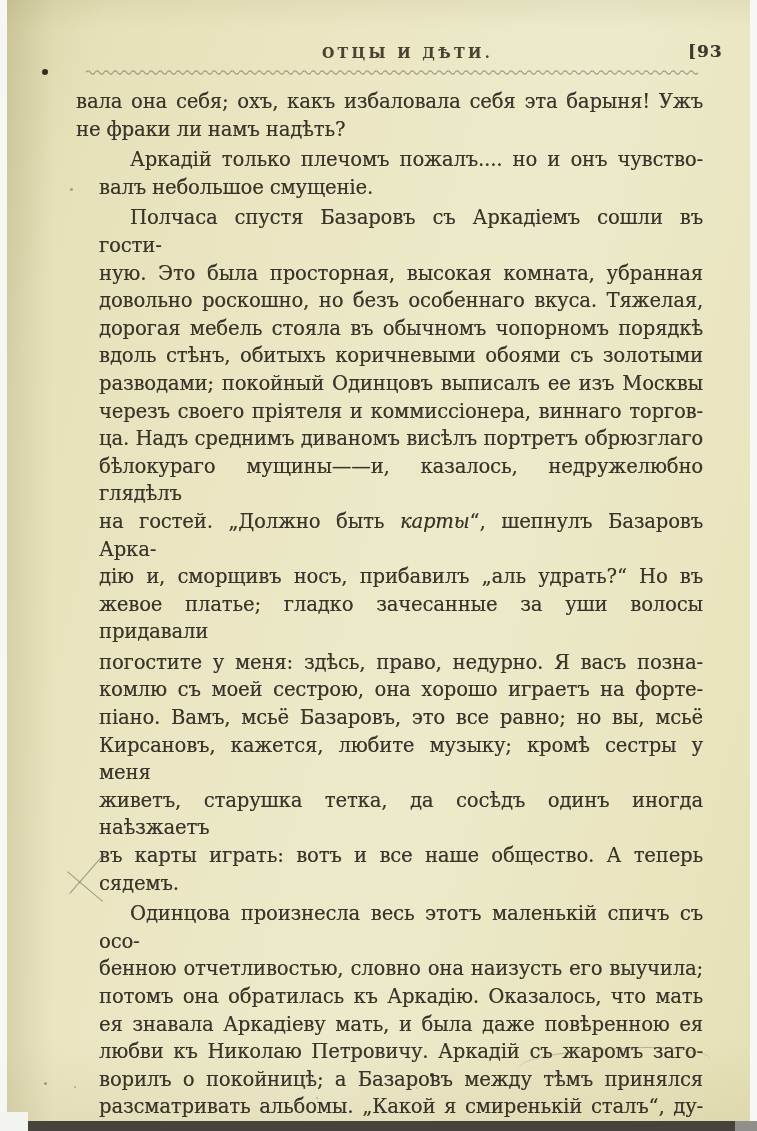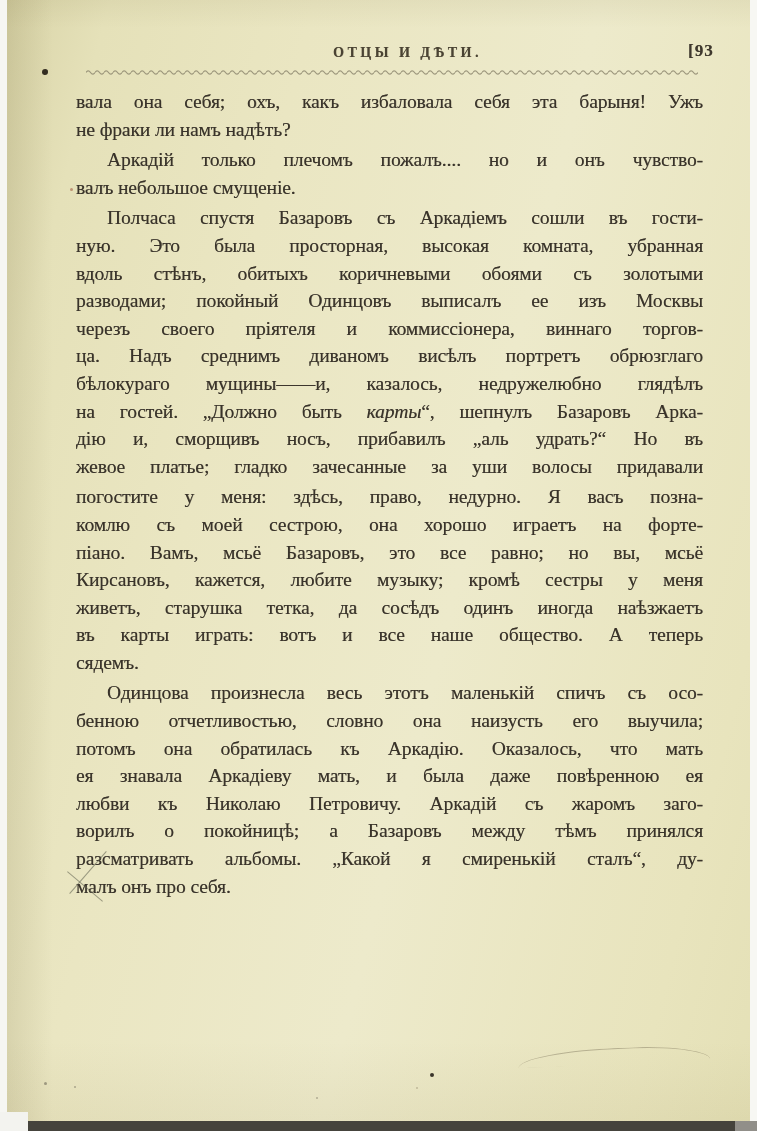--- a/index.html
+++ b/index.html
@@ -1,18 +1,18 @@
 <!DOCTYPE html>
 <html><head>
 <meta charset="utf-8">
 <style>
   html,body{margin:0;padding:0;}
   body{width:757px;height:1131px;overflow:hidden;background:#f5f5f1;
        font-family:"DejaVu Serif","Liberation Serif",serif;}
-  .scan{position:relative;width:757px;height:1131px;overflow:hidden;background:#c4b5fd;font-family:Liberation Serif, serif;}
+  .scan{position:relative;width:757px;height:1131px;overflow:hidden;background:#c4b5fd;}
 
   
   .paper{position:absolute;left:7px;top:0;width:744px;height:1131px;
          background:linear-gradient(104deg,#d9d4a8 0%,#e5e1b9 10%,#eae6c2 30%,#edeacb 58%,#e8e4bd 88%,#e4e0b6 100%);}
   .paper-vignette{position:absolute;left:7px;top:0;width:744px;height:1131px;
          background:
            linear-gradient(to right, rgba(110,100,55,0.14), rgba(110,100,55,0) 46px),
            linear-gradient(to bottom, rgba(120,110,60,0.08), rgba(120,110,60,0) 28px),
            linear-gradient(to top, rgba(150,135,80,0.10), rgba(150,135,80,0) 90px);}
 
@@ -29,21 +29,21 @@
       text-shadow:0.3px 0.3px 0.3px rgba(74,67,51,0.5);}
   .page-number{position:absolute;top:41px;left:688px;font-size:17px;font-weight:bold;
       letter-spacing:1px;color:#3e382d;text-shadow:0.3px 0.3px 0.3px rgba(62,56,45,0.5);}
   .wavy-rule{position:absolute;left:86px;top:68px;}
 
   
   .text-block{position:absolute;left:76px;top:88px;width:627px;
       font-size:19.5px;line-height:27.6px;letter-spacing:-0.1px;color:#39332a;
       text-shadow:0.3px 0.3px 0.45px rgba(57,51,42,0.55);}
   .para{margin:0;}
-  .para + .para{margin-top:3px;}
+  .para + .para{margin-top:3px;margin-left:23px;}
   .line{text-align:justify;text-align-last:justify;white-space:normal;}
   .line.end{text-align-last:left;}
   .line.indent{text-indent:31px;}
   .line i{font-style:italic;}
 
   
   .speck{position:absolute;border-radius:50%;}
   .sp1{left:42px;top:69px;width:6px;height:6px;background:#332d21;border-radius:60% 50% 55% 45%;}
   .sp2{left:70px;top:188px;width:3px;height:3px;background:rgba(152,70,45,0.5);}
   .sp3{left:430px;top:1073px;width:4px;height:4px;background:#3a352b;}
@@ -84,20 +84,22 @@
         <div class="line">вала она себя; охъ, какъ избаловала себя эта барыня! Ужъ</div>
         <div class="line end">не фраки ли намъ надѣть?</div>
       </div>
       <div class="para">
         <div class="line indent">Аркадій только плечомъ пожалъ.... но и онъ чувство-</div>
         <div class="line end">валъ небольшое смущеніе.</div>
       </div>
       <div class="para">
         <div class="line indent">Полчаса спустя Базаровъ съ Аркадіемъ сошли въ гости-</div>
         <div class="line">ную. Это была просторная, высокая комната, убранная</div>
+        <div class="line">довольно роскошно, но безъ особеннаго вкуса. Тяжелая,</div>
+        <div class="line">дорогая мебель стояла въ обычномъ чопорномъ порядкѣ</div>
         <div class="line">вдоль стѣнъ, обитыхъ коричневыми обоями съ золотыми</div>
         <div class="line">разводами; покойный Одинцовъ выписалъ ее изъ Москвы</div>
         <div class="line">черезъ своего пріятеля и коммиссіонера, виннаго торгов-</div>
         <div class="line">ца. Надъ среднимъ диваномъ висѣлъ портретъ обрюзглаго</div>
         <div class="line">бѣлокураго мущины——и, казалось, недружелюбно глядѣлъ</div>
         <div class="line">на гостей. „Должно быть <i>карты</i>“, шепнулъ Базаровъ Арка-</div>
         <div class="line">дію и, сморщивъ носъ, прибавилъ „аль удрать?“ Но въ</div>
         <div class="line">жевое платье; гладко зачесанные за уши волосы придавали</div>
       </div>
       <div class="para">

